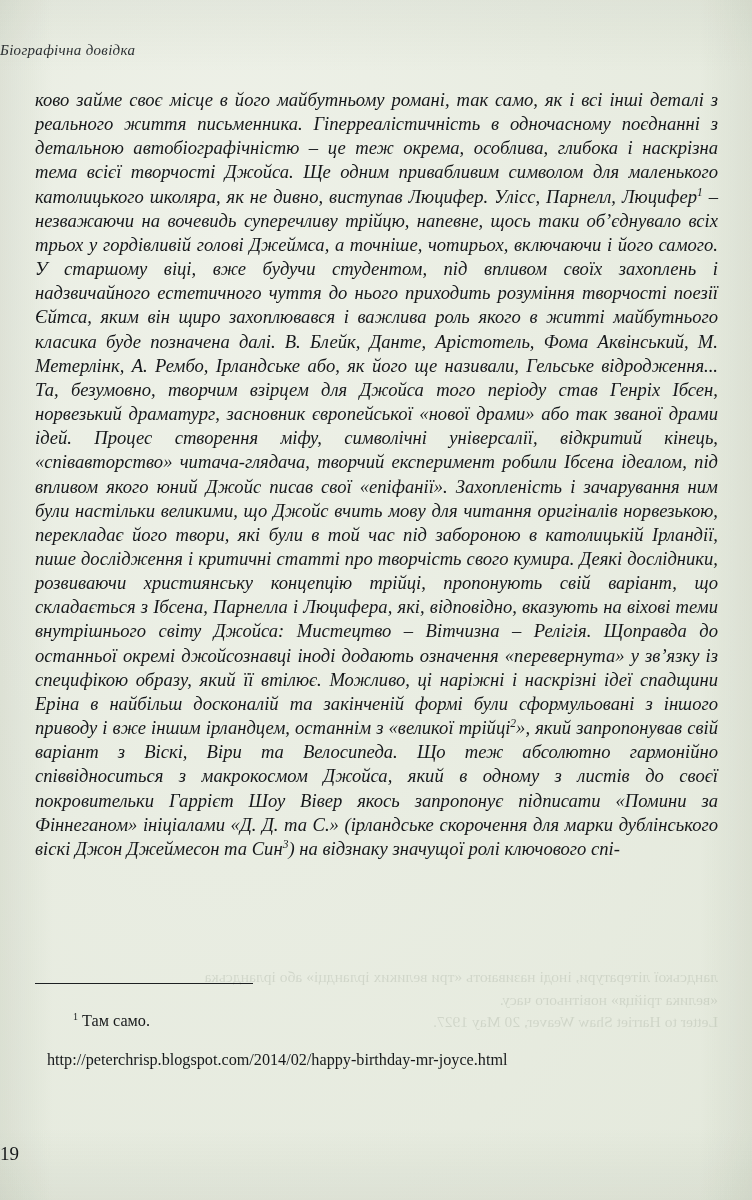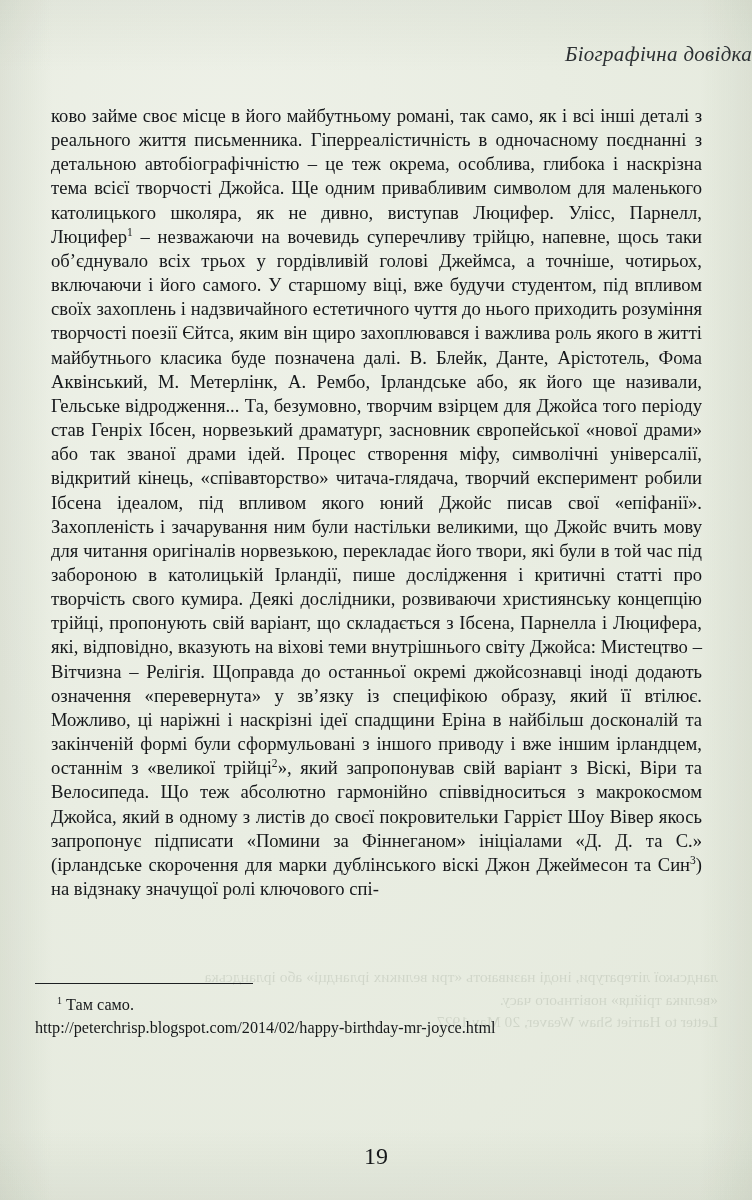--- a/index.html
+++ b/index.html
@@ -28,42 +28,43 @@
       linear-gradient(90deg, rgba(120,130,110,0.10) 0%, rgba(255,255,255,0) 7%, rgba(255,255,255,0) 93%, rgba(120,130,110,0.09) 100%),
       linear-gradient(180deg, rgba(120,130,110,0.07) 0%, rgba(255,255,255,0) 6%, rgba(255,255,255,0) 94%, rgba(120,130,110,0.08) 100%);
     mix-blend-mode: multiply;
   }
 
   .running-head {
     position: absolute;
     top: 42px;
     left: 0;
     right: 0;
-    text-align: right;
+    text-align: left;
     font-style: italic;
-    font-size: 21px;
+    font-size: 15px;
     letter-spacing: 0.3px;
     color: #2c3033;
   }
 
   .body-block {
     position: absolute;
     top: 88px;
     left: 35px;
     width: 683px;
     font-size: 18.6px;
     line-height: 24.15px;
     text-align: justify;
     text-justify: inter-word;
     hyphens: none;
     color: #15171a;
   }
   .body-block p {
-    margin: 16px;
+    margin: 0;
     text-indent: 0;
+    font-style: italic;
   }
   sup {
     font-size: 0.62em;
     vertical-align: super;
     line-height: 0;
   }
 
   .footnote-rule {
     position: absolute;
     left: 35px;
@@ -77,36 +78,35 @@
     position: absolute;
     top: 994px;
     left: 35px;
     width: 683px;
     font-size: 16.2px;
     line-height: 22.6px;
     text-align: justify;
     color: #17191b;
   }
   .footnotes .fn {
-    margin: 0;
+    margin: 16px;
     text-indent: 22px;
   }
   .footnotes .url {
-    margin: 0;
+    margin: 12px;
     text-indent: 0;
     word-break: break-all;
   }
 
   .page-number {
     position: absolute;
     left: 0;
     right: 0;
     top: 1143px;
-    text-align: center;
-    font-size: 24px;
+    font-size: 19px;
     color: #16181a;
   }
 
   
   .bleed {
     position: absolute;
     left: 35px;
     top: 966px;
     width: 683px;
     height: 150px;

